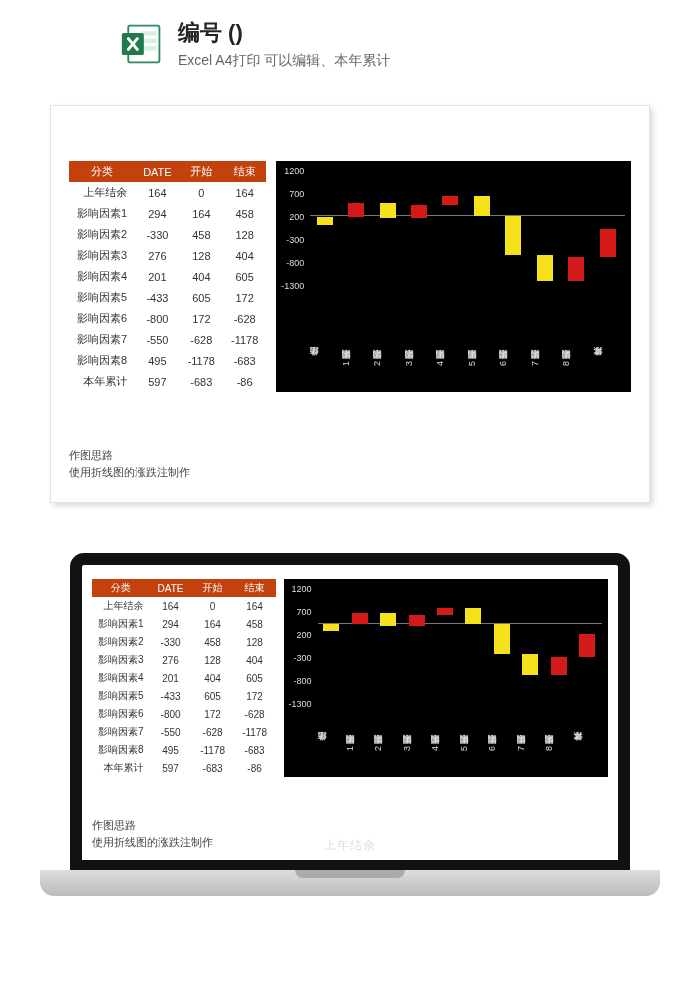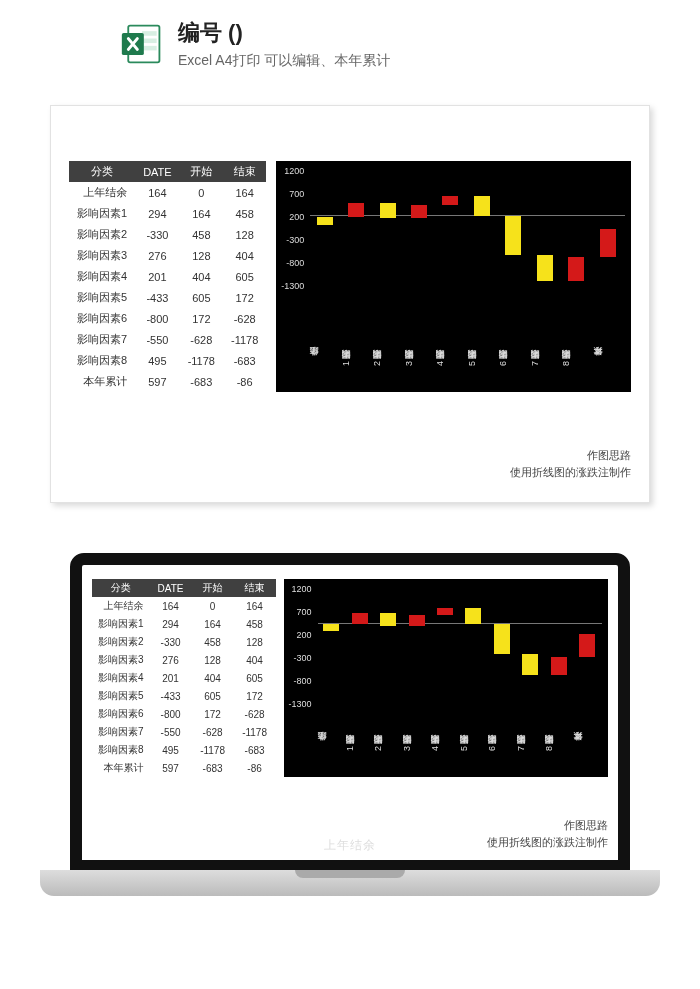--- a/index.html
+++ b/index.html
@@ -26,21 +26,21 @@
     width: 600px;
     margin: 25px auto 0 auto;
     background: #fff;
     border: 1px solid #e2e2e2;
     box-shadow: 3px 3px 6px rgba(0,0,0,.15);
     padding: 55px 18px 22px 18px;
   }
   .doc-body { display: flex; gap: 10px; }
   .tbl { border-collapse: collapse; font-size: 11px; }
   .tbl th {
-    background: #404040; color: #fff; font-weight: 400;
+    background: #c2410c; color: #fff; font-weight: 400;
     padding: 3px 8px; text-align: center; min-width: 42px;
   }
   .tbl td { padding: 3px 8px; text-align: center; }
   .tbl td:first-child { text-align: right; white-space: nowrap; }
   .chart {
     flex: 1;
     background: #000;
     min-height: 210px;
     position: relative;
     color: #fff;
@@ -55,21 +55,21 @@
   .axis-line { position:absolute; left:0; right:0; height:1px; background:#777; }
   .bar { position:absolute; width: 16px; }
   .bar.up   { background: #d41919; }
   .bar.down { background: #f6e21b; }
   .x-labels { position:absolute; left:34px; right:6px; bottom:2px; display:flex; }
   .x-lab {
     flex:1; color:#ddd; font-size:9px; text-align:center;
     writing-mode: vertical-rl; transform: rotate(180deg);
     height: 54px; line-height: 1;
   }
-  .notes { margin-top: 55px; font-size: 11px; color: #444; line-height: 1.5; text-align: right; }
+  .notes { margin-top: 55px; font-size: 11px; color: #444; line-height: 1.5; }
 
   
   .laptop-wrap { width: 620px; margin: 50px auto 0 auto; }
   .laptop-screen {
     width: 560px; margin: 0 auto;
     border: 12px solid #111; border-bottom-width: 10px;
     border-radius: 14px 14px 0 0;
     background: #fff;
     padding: 14px 10px 10px 10px;
     position: relative;

